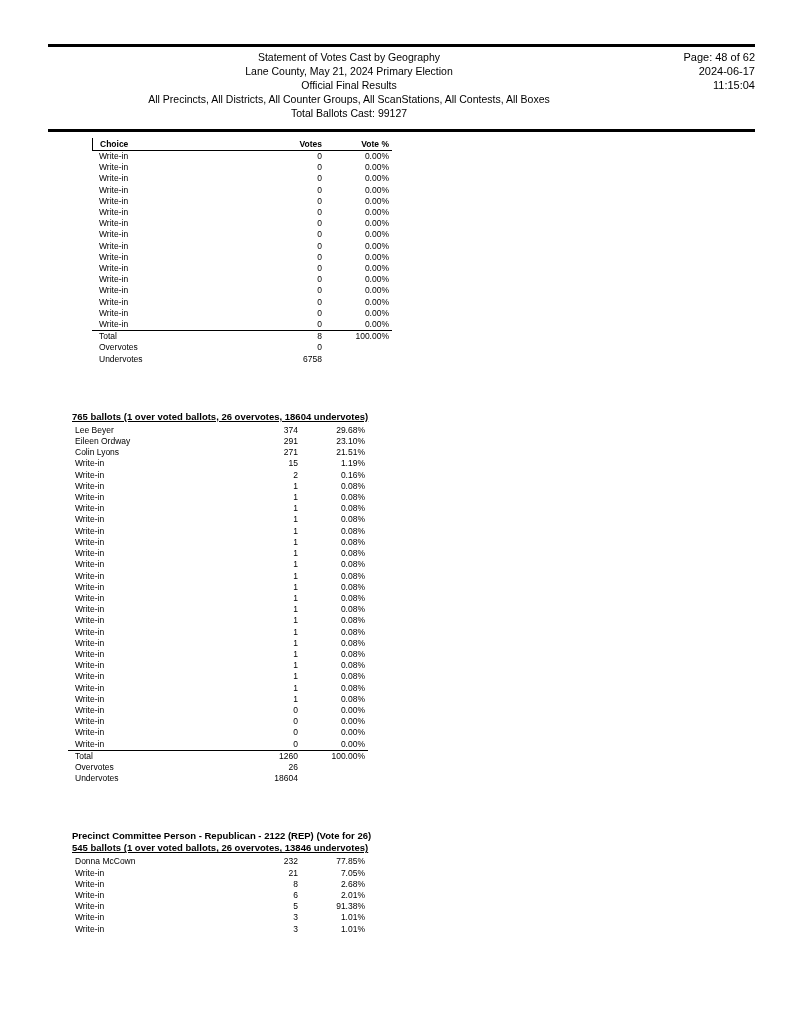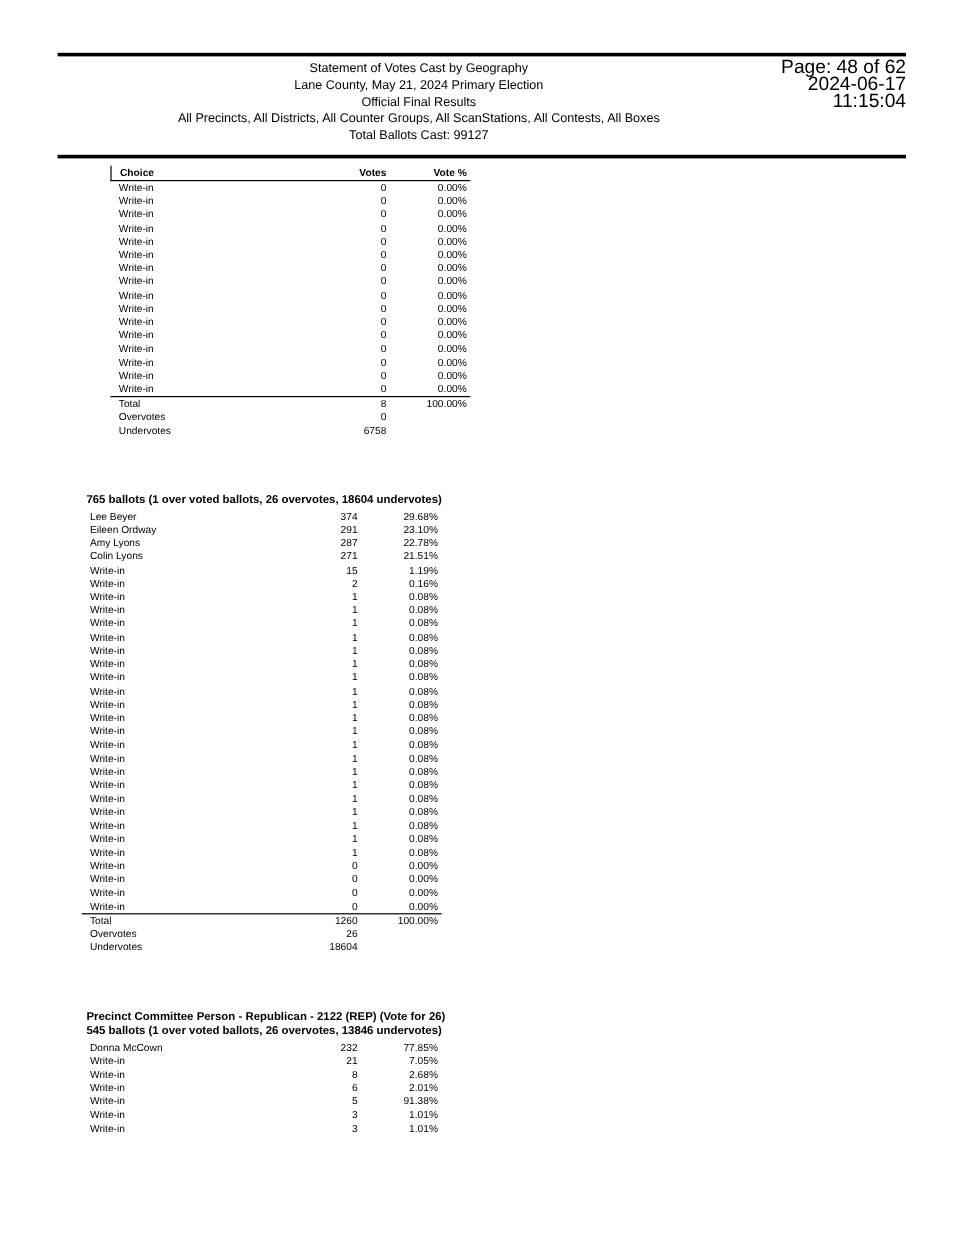--- a/index.html
+++ b/index.html
@@ -6,28 +6,28 @@
   html, body {
     width: 800px; height: 1035px;
     background: #ffffff; color: #000000;
     font-family: "Liberation Sans", sans-serif;
     overflow: hidden;
   }
   .page { position: relative; width: 800px; height: 772px; padding-top: 44px; background:#fff; }
   .rule-thick { margin-left: 48px; width: 707px; height: 3px; background: #000; }
   .report-header { margin-left: 48px; width: 707px; display: flex; margin-top: 3px; }
   .hdr-center { flex: 1; text-align: center; font-size: 10.5px; line-height: 14px; }
-  .hdr-right { width: 105px; text-align: right; font-size: 16px; line-height: 14px; }
+  .hdr-right { width: 105px; text-align: right; font-size: 11px; line-height: 14px; }
   .rule-bottom { margin-top: 9px; }
 
   .contest:first-child { margin-top: 6px; padding-left: 24px; }
   .contest + .contest { margin-top: 46px; }
 
   .contest-title { margin-left: 72px; font-size: 9.5px; font-weight: bold; line-height: 12px; white-space: nowrap; }
-  .contest-ballots { margin-left: 72px; font-size: 9.5px; font-weight: bold; line-height: 12px; margin-bottom: 2px; white-space: nowrap; }
+  .contest-ballots { margin-left: 72px; font-size: 9.5px; font-weight: bold; line-height: 12px; text-decoration: underline; margin-bottom: 2px; white-space: nowrap; }
 
   .tbl { margin-left: 68px; width: 300px; font-size: 8.5px; }
   .trow { display: flex; line-height: 11.2px; white-space: nowrap; }
   .c-choice { flex: 1; padding-left: 7px; overflow: hidden; }
   .c-votes { width: 90px; text-align: right; }
   .c-pct { width: 70px; text-align: right; padding-right: 3px; }
 
   .thead { font-weight: bold; border-bottom: 1px solid #000; border-left: 1px solid #000; line-height: 13px; height: 13px; }
   .tbl-body { border-bottom: 1px solid #000; }
   .tbl-body.open { border-bottom: none; }
@@ -175,25 +175,20 @@
     <span class="c-choice">Lee Beyer</span>
     <span class="c-votes">374</span>
     <span class="c-pct">29.68%</span>
   </div>
             <div class="trow">
     <span class="c-choice">Eileen Ordway</span>
     <span class="c-votes">291</span>
     <span class="c-pct">23.10%</span>
   </div>
             <div class="trow">
-    <span class="c-choice">Amy Lyons</span>
-    <span class="c-votes">287</span>
-    <span class="c-pct">22.78%</span>
-  </div>
-            <div class="trow">
     <span class="c-choice">Colin Lyons</span>
     <span class="c-votes">271</span>
     <span class="c-pct">21.51%</span>
   </div>
             <div class="trow">
     <span class="c-choice">Write-in</span>
     <span class="c-votes">15</span>
     <span class="c-pct">1.19%</span>
   </div>
             <div class="trow">

